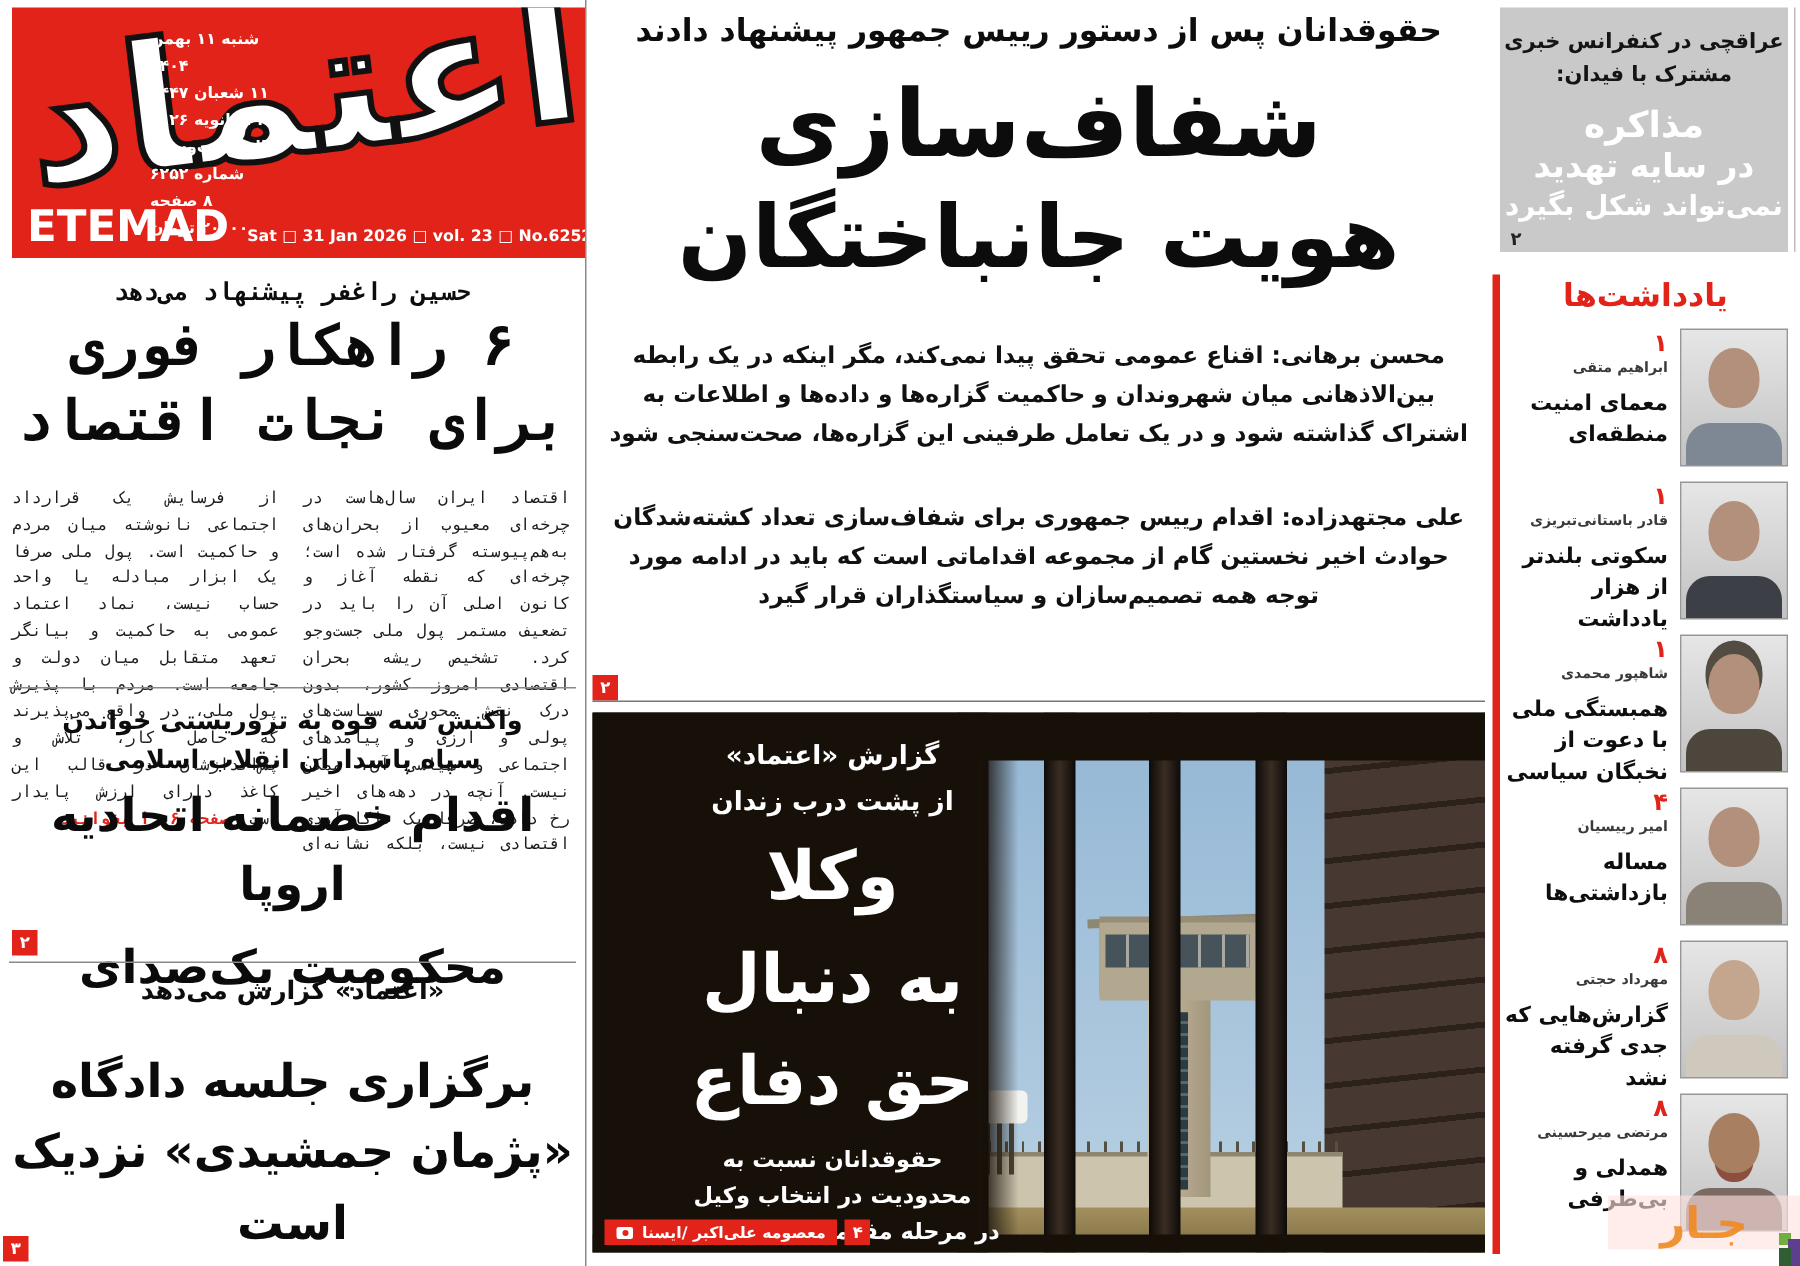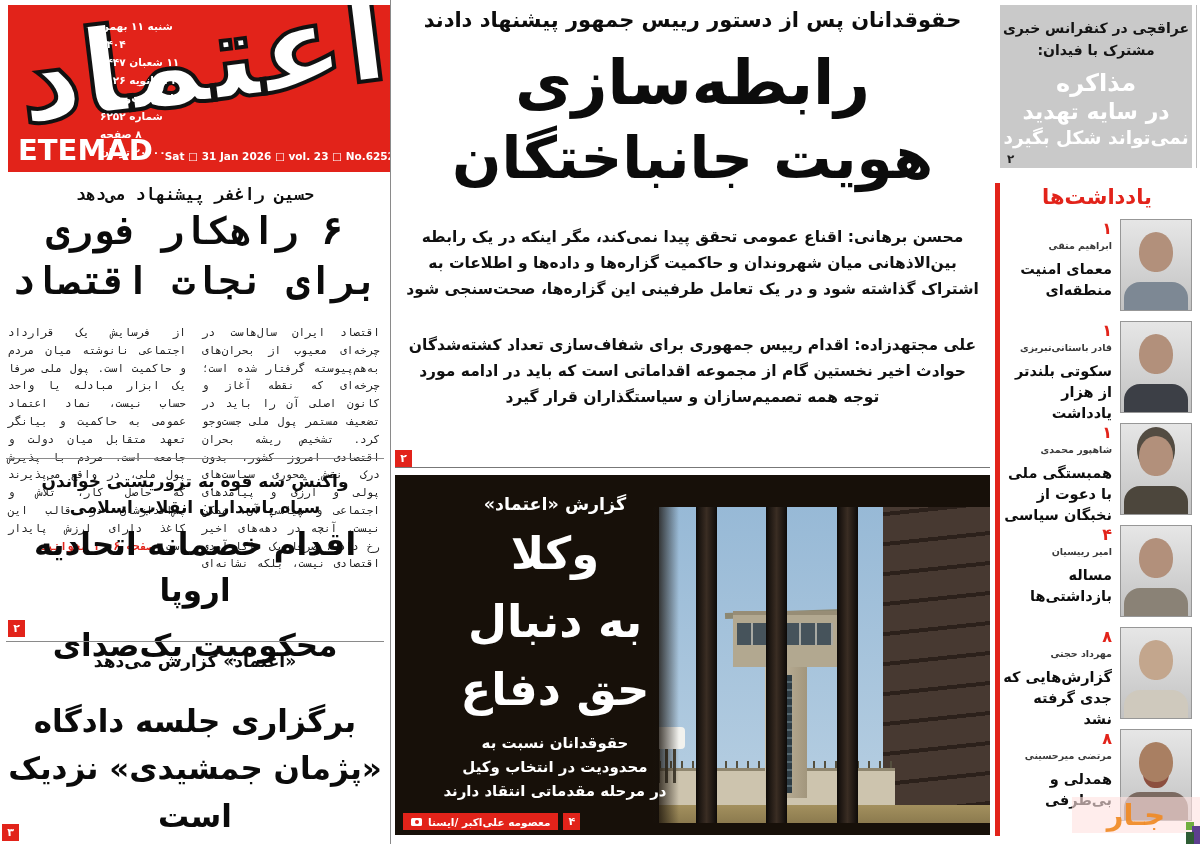--- a/index.html
+++ b/index.html
@@ -166,21 +166,21 @@
       <div>مشترک با فیدان:</div>
     </div>
     <div class="topbox-h l1">مذاکره</div>
     <div class="topbox-h l2">در سایه تهدید</div>
     <div class="topbox-h l3">نمی‌تواند شکل بگیرد</div>
     <div class="pagenum">۲</div>
   </div>
 
   <div id="lead">
     <div id="lead-kicker">حقوقدانان پس از دستور رییس جمهور پیشنهاد دادند</div>
-    <div class="lead-h l1">رابطه‌سازی</div>
+    <div class="lead-h l1">شفاف‌سازی</div>
     <div class="lead-h l2">هویت جانباختگان</div>
     <div class="lead-p">محسن برهانی: اقناع عمومی تحقق پیدا نمی‌کند، مگر اینکه در یک رابطه بین‌الاذهانی میان شهروندان و حاکمیت گزاره‌ها و داده‌ها و اطلاعات به اشتراک گذاشته شود و در یک تعامل طرفینی این گزاره‌ها، صحت‌سنجی شود</div>
     <div class="lead-p">علی مجتهدزاده: اقدام رییس جمهوری برای شفاف‌سازی تعداد کشته‌شدگان حوادث اخیر نخستین گام از مجموعه اقداماتی است که باید در ادامه مورد توجه همه تصمیم‌سازان و سیاستگذاران قرار گیرد</div>
   </div>
   <div id="lead-footer">
     <div class="pbadge">۲</div>
     <div class="hline"></div>
   </div>
 
   <div id="photo-report">
@@ -202,20 +202,21 @@
       <div class="bar b3"></div>
       <div class="bar b4"></div>
       <div class="band-top"></div>
       <div class="band-bottom"></div>
       <div class="overlay-left"></div>
       <div class="overlay-fade"></div>
     </div>
     <div id="photo-text">
       <div class="ph-kicker">
         <div>گزارش «اعتماد»</div>
+        <div>از پشت درب زندان</div>
       </div>
       <div class="ph-h">
         <div>وکلا</div>
         <div>به دنبال</div>
         <div>حق دفاع</div>
       </div>
       <div class="ph-sub">
         <div>حقوقدانان نسبت به</div>
         <div>محدودیت در انتخاب وکیل</div>
         <div>در مرحله مقدماتی انتقاد دارند</div>

